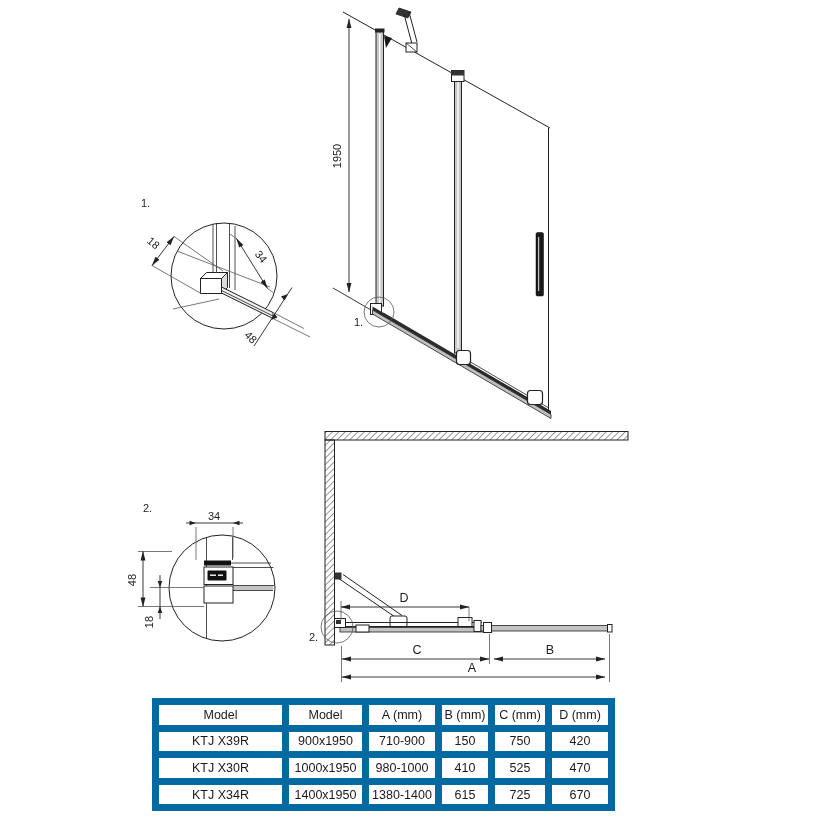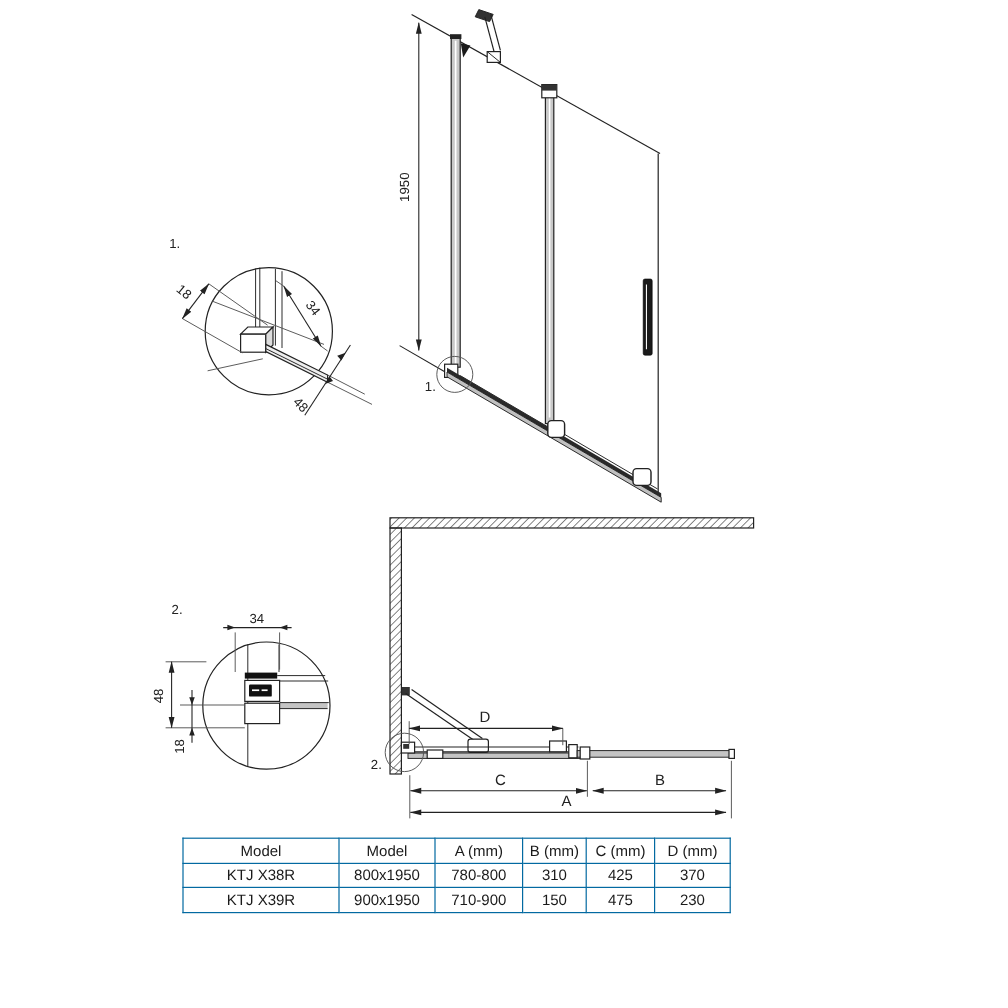--- a/index.html
+++ b/index.html
@@ -8,21 +8,21 @@
   #draw{position:absolute;left:0;top:0;}
   .ln{stroke:#222;stroke-width:1;fill:none;}
   .ln2{stroke:#222;stroke-width:0.8;fill:none;}
   .thin{stroke:#555;stroke-width:0.8;fill:none;}
   .dim{stroke:#222;stroke-width:0.9;fill:none;}
   .lbl{font:11px "Liberation Sans",sans-serif;fill:#222;}
   .lbl2{font:12.5px "Liberation Sans",sans-serif;fill:#222;}
   .mid{text-anchor:middle;}
   table.spec{position:absolute;left:152px;top:698px;border-collapse:collapse;
              table-layout:fixed;width:456px;font:12.5px "Liberation Sans",sans-serif;color:#1a1a1a;}
-  table.spec td{border:1px solid #0369a1;text-align:center;vertical-align:middle;
+  table.spec td{border:7px solid #0369a1;text-align:center;vertical-align:middle;
                 padding:0;height:19.6px;overflow:hidden;white-space:nowrap;}
 </style>
 </head>
 <body>
 
 <div id="canvas">
 
 <svg id="draw" width="840" height="840" viewBox="0 0 840 840">
   <defs>
     <marker id="ah" viewBox="0 0 12 8" refX="11.5" refY="4" markerWidth="11" markerHeight="7" orient="auto-start-reverse">
@@ -254,31 +254,39 @@
   <tbody>
     <tr>
       <td>Model</td>
       <td>Model</td>
       <td>A (mm)</td>
       <td>B (mm)</td>
       <td>C (mm)</td>
       <td>D (mm)</td>
     </tr>
     <tr>
-      <td>KTJ X38R</td>
-      <td>800x1950</td>
-      <td>780-800</td>
-      <td>310</td>
-      <td>425</td>
-      <td>370</td>
-    </tr>
-    <tr>
       <td>KTJ X39R</td>
       <td>900x1950</td>
       <td>710-900</td>
       <td>150</td>
-      <td>475</td>
-      <td>230</td>
+      <td>750</td>
+      <td>420</td>
+    </tr>
+    <tr>
+      <td>KTJ X30R</td>
+      <td>1000x1950</td>
+      <td>980-1000</td>
+      <td>410</td>
+      <td>525</td>
+      <td>470</td>
+    </tr>
+    <tr>
+      <td>KTJ X34R</td>
+      <td>1400x1950</td>
+      <td>1380-1400</td>
+      <td>615</td>
+      <td>725</td>
+      <td>670</td>
     </tr>
   </tbody>
 </table>
 
 </div>
 
 </body></html>

